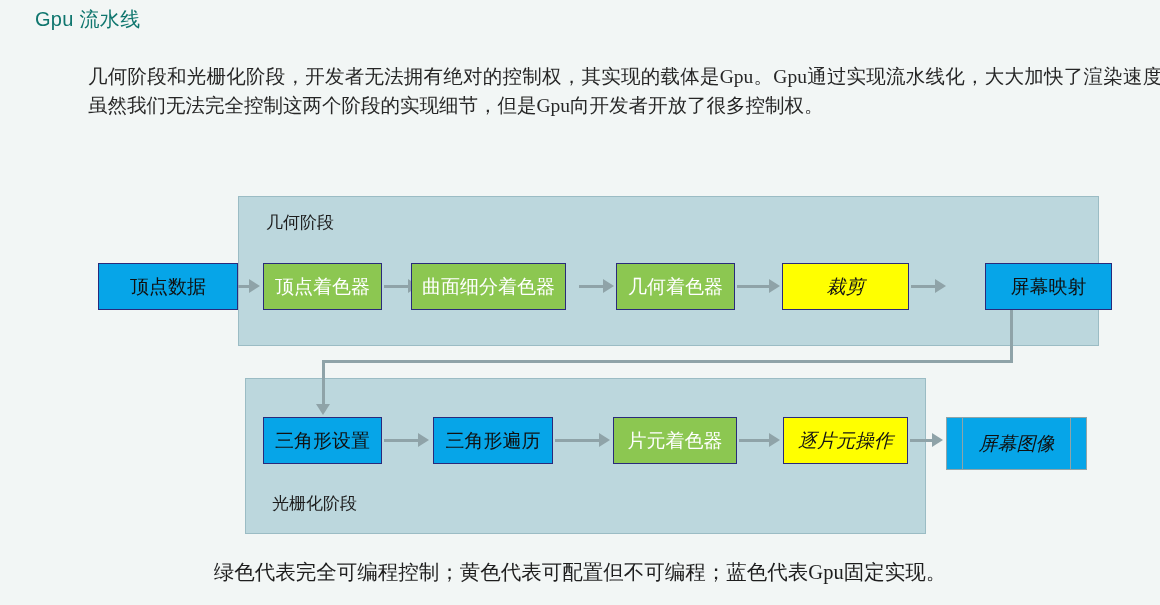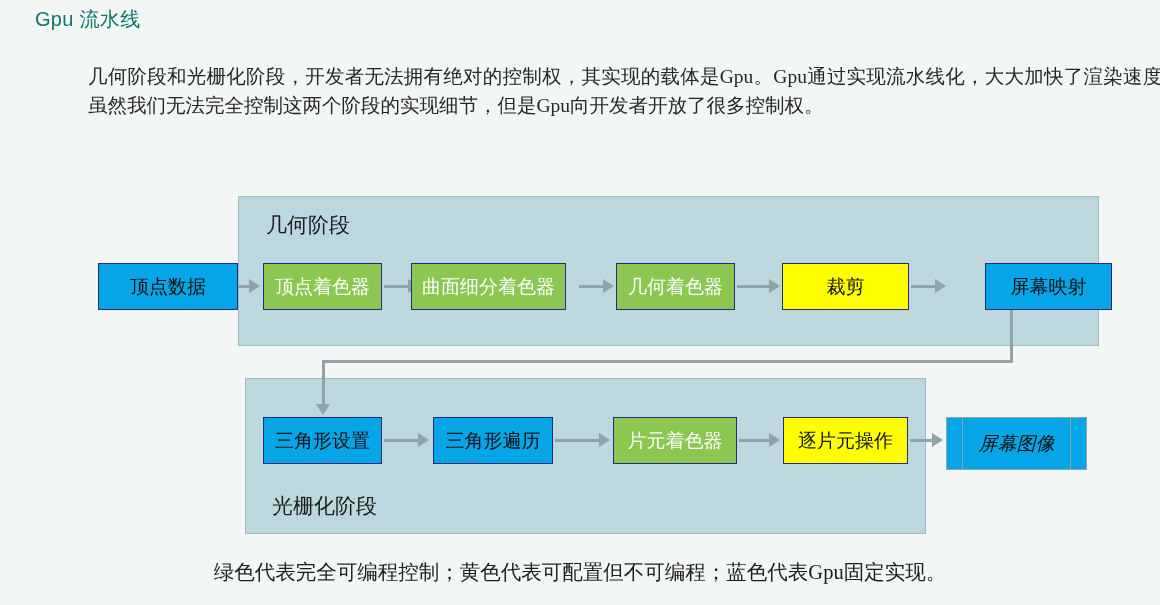--- a/index.html
+++ b/index.html
@@ -54,21 +54,21 @@
     position: absolute;
     background: #bcd7dd;
     border: 1px solid #9bbcc4;
     box-sizing: border-box;
   }
   #panel-geometry   { left: 238px; top: 196px; width: 861px; height: 150px; }
   #panel-raster     { left: 245px; top: 378px; width: 681px; height: 156px; }
 
   .panel-label {
     position: absolute;
-    font-size: 21px;
+    font-size: 17px;
     color: #1c1c1c;
     white-space: nowrap;
   }
   #label-geometry { left: 266px; top: 211px; }
   #label-raster   { left: 272px; top: 492px; }
 
   
   .node {
     position: absolute;
     box-sizing: border-box;
@@ -76,21 +76,21 @@
     display: flex;
     align-items: center;
     justify-content: center;
     font-size: 19px;
     line-height: 1;
     white-space: nowrap;
     height: 47px;
   }
   .node.blue   { background: #06a5e8; color: #101010; }
   .node.green  { background: #8cc751; color: #ffffff; }
-  .node.yellow { background: #ffff00; color: #141414; }
+  .node.yellow { background: #ffff00; color: #141414; font-style: italic; }
 
   
   #node-vertex-data    { left: 98px;  top: 263px; width: 140px; }
   #node-vertex-shader  { left: 263px; top: 263px; width: 119px; }
   #node-tess-shader    { left: 411px; top: 263px; width: 155px; }
   #node-geom-shader    { left: 616px; top: 263px; width: 119px; }
   #node-clip           { left: 782px; top: 263px; width: 127px; }
   #node-screen-map     { left: 985px; top: 263px; width: 127px; }
 
   

